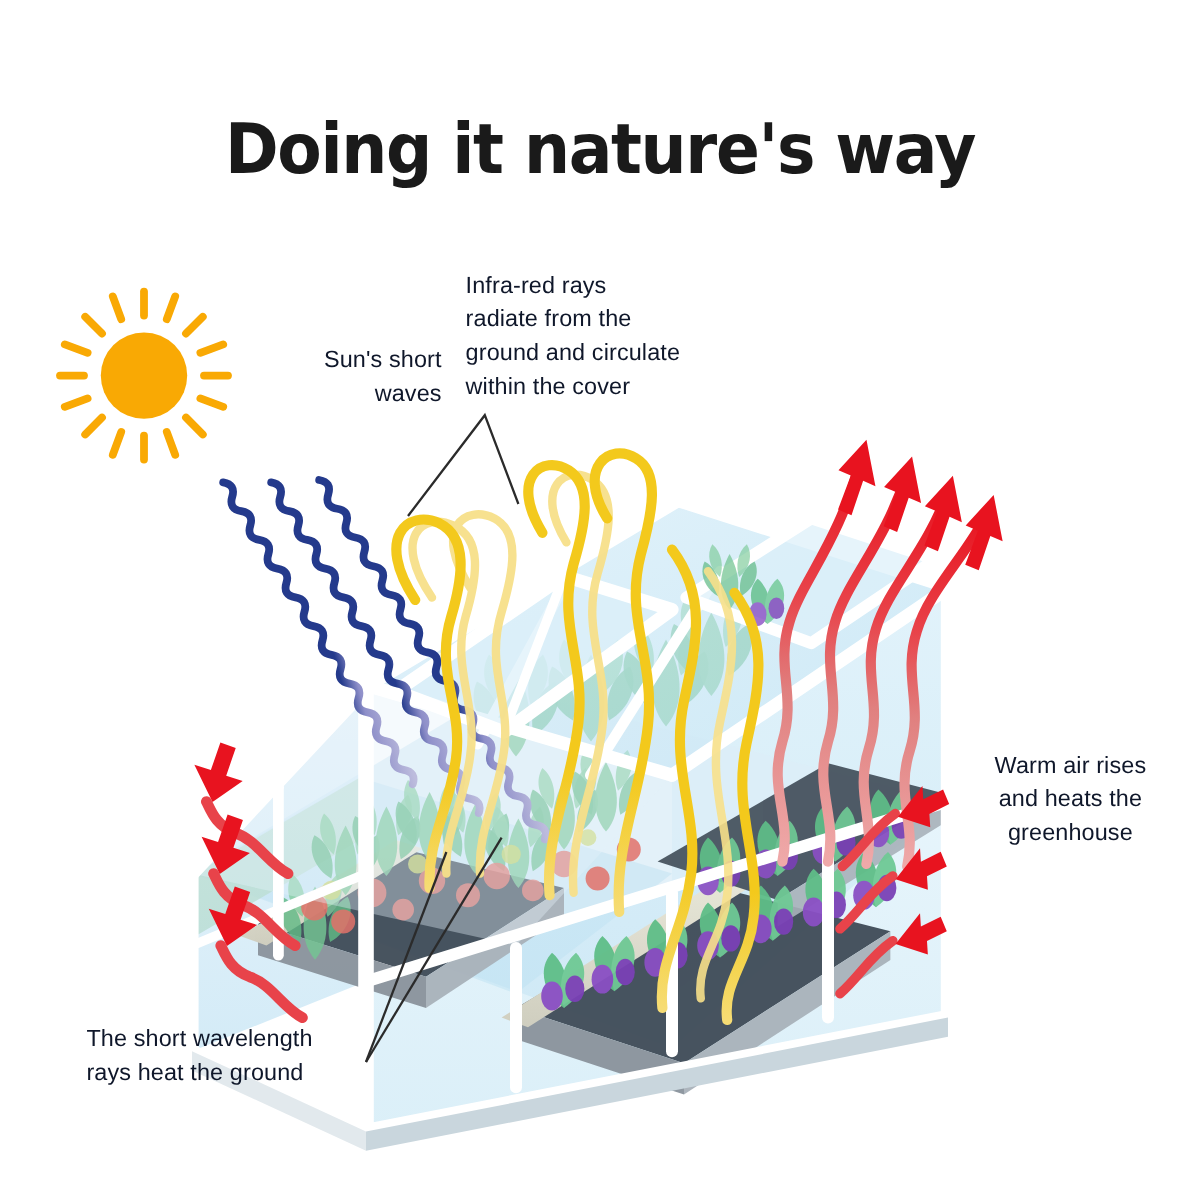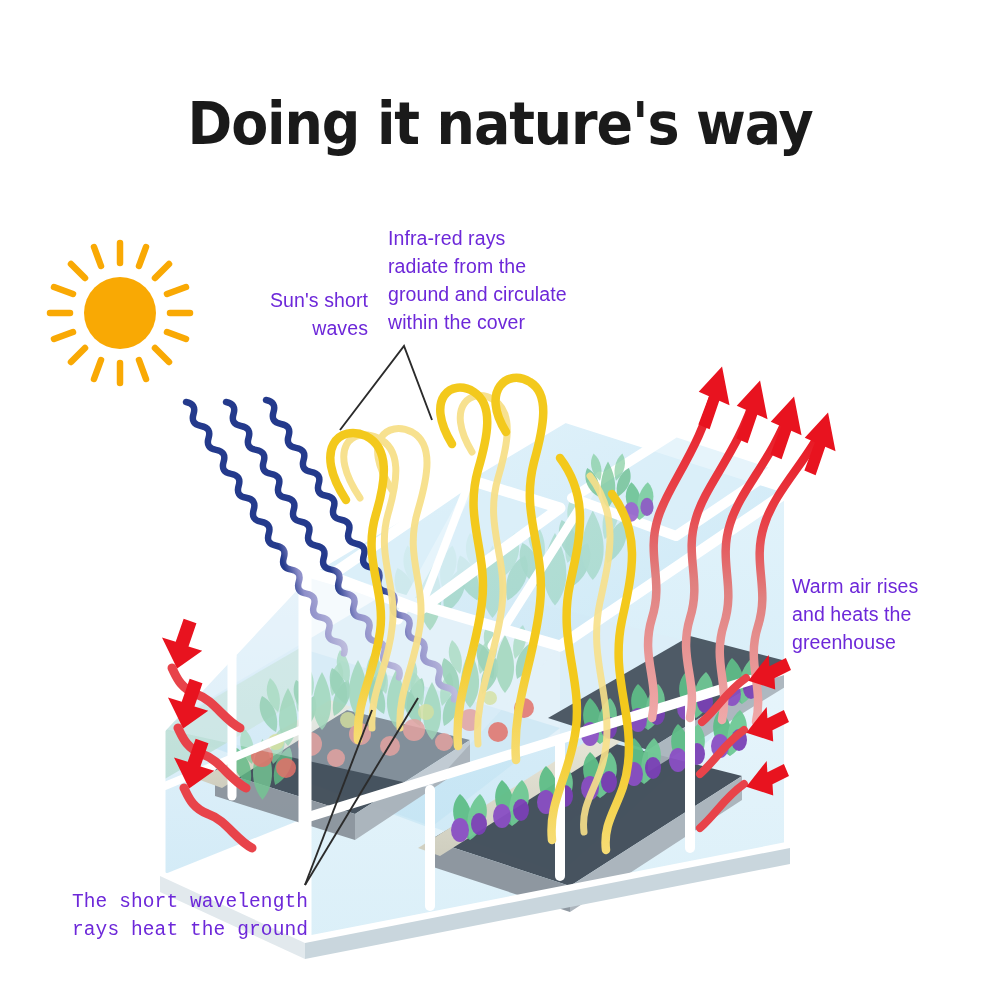--- a/index.html
+++ b/index.html
@@ -12,29 +12,29 @@
     position:absolute;left:0;top:66px;width:1000px;text-align:center;
     font-family:"DejaVu Sans","Liberation Sans",sans-serif;
     font-weight:bold;font-size:58px;letter-spacing:-1.2px;
     color:#1a1a1a;line-height:1.05;
     transform:scaleX(.93);transform-origin:50% 50%;
     white-space:nowrap;
   }
 
   
   .cap{
-    position:absolute;color:#6d28d9;font-size:19.5px;line-height:28px;
+    position:absolute;color:#0f172a;font-size:19.5px;line-height:28px;
     font-family:"Liberation Sans","DejaVu Sans",sans-serif;
     white-space:pre-line;letter-spacing:.1px;
   }
   .cap-sun   {left:188px; top:258px; width:180px;text-align:right;}
   .cap-infra {left:388px; top:196px; width:215px;}
   .cap-long  {left:700px; top:232px; width:250px;}
-  .cap-warm  {left:792px; top:544px; width:200px;}
-  .cap-short {left:72px;  top:860px; width:250px;font-family:Liberation Mono, monospace;}
+  .cap-warm  {left:792px; top:596px; width:200px;text-align:center;}
+  .cap-short {left:72px;  top:824px; width:250px;}
 
   
   #art{position:absolute;left:0;top:0;width:1000px;height:1000px;}
   .np{pointer-events:none;}
 </style>
 </head>
 <body>
 
 <div id="stage">
 

